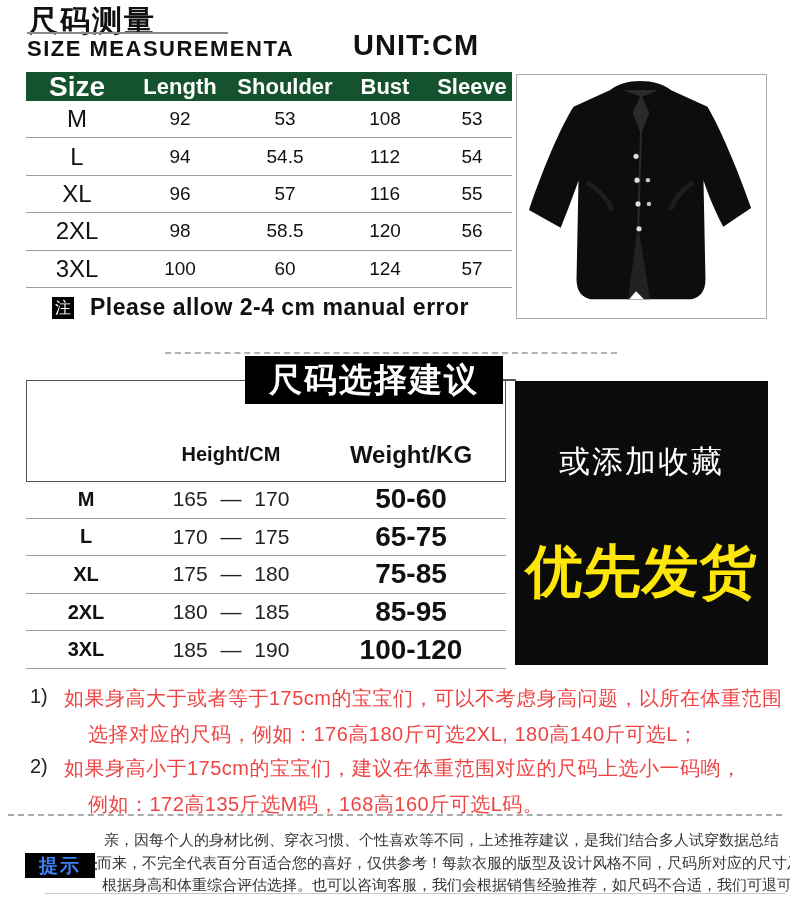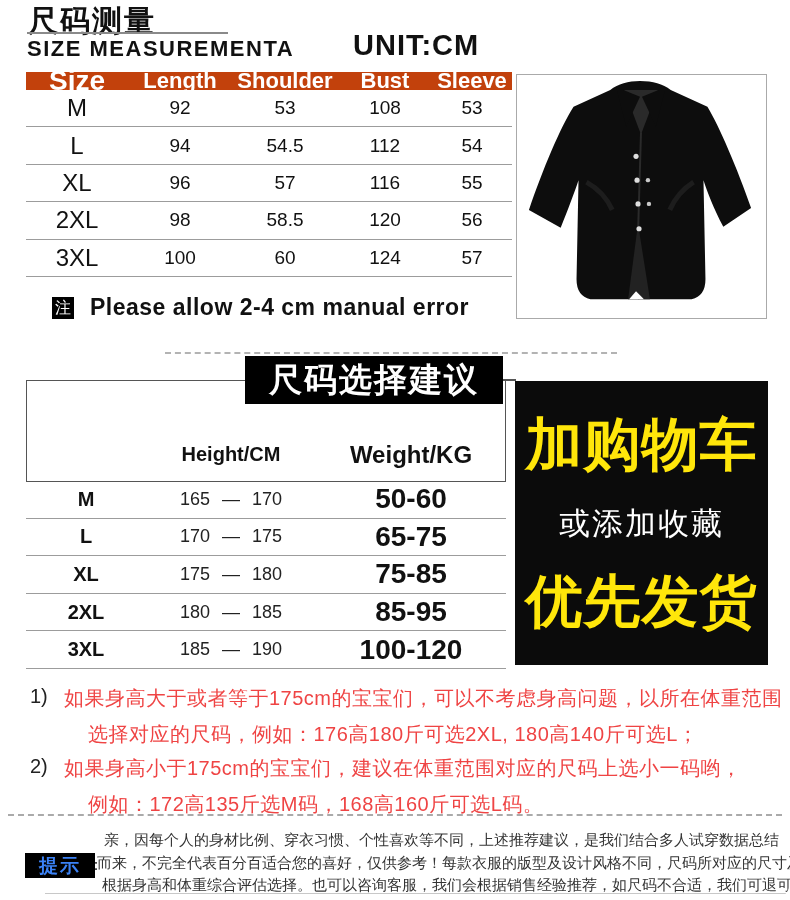--- a/index.html
+++ b/index.html
@@ -9,21 +9,21 @@
 
   
   .title-cn{left:28px;top:1px;font-size:30px;font-weight:bold;letter-spacing:2px;}
   .title-rule{left:27px;top:32px;width:201px;height:2px;background:#8a8a8a;}
   .title-en{left:27px;top:36px;font-size:22px;font-weight:600;letter-spacing:1.5px;}
   .unit{left:353px;top:29px;font-size:29px;font-weight:bold;letter-spacing:1px;}
 
   
   .tbl1{left:26px;top:72px;width:486px;}
   .trow{display:flex;align-items:center;text-align:center;}
-  .tbl1-head{height:18px;background:#c2410c;color:#fff;font-size:22px;font-weight:600;}
+  .tbl1-head{height:29px;background:#14532d;color:#fff;font-size:22px;font-weight:600;}
   .tbl1-head .c1{font-size:28px;font-weight:bold;}
   .tbl1-body .trow{height:36.4px;border-bottom:1px solid #9c9c9c;font-size:19px;}
   .tbl1-body .c1{font-size:24px;}
   .c1{width:102px;} .c2{width:104px;} .c3{width:106px;} .c4{width:94px;} .c5{width:80px;}
 
   
   .note-icon{left:52px;top:297px;width:22px;height:22px;background:#000;color:#fff;
              font-size:16px;display:flex;align-items:center;justify-content:center;}
   .note-text{left:90px;top:294px;font-size:23px;font-weight:bold;letter-spacing:.5px;}
 
@@ -35,21 +35,21 @@
   .advice-box{left:26px;top:380px;width:478px;height:100px;border:1px solid #555;background:#fff;}
   .advice-title{left:245px;top:356px;width:258px;height:48px;background:#000;color:#fff;
                 font-size:33px;font-weight:bold;letter-spacing:2px;
                 display:flex;align-items:center;justify-content:center;}
   .advice-connector{left:503px;top:379px;width:13px;height:2px;background:#555;}
   .hdr-height{left:146px;top:443px;width:170px;text-align:center;font-size:20px;font-weight:bold;}
   .hdr-weight{left:316px;top:441px;width:190px;text-align:center;font-size:24px;font-weight:bold;}
   .tbl2{left:26px;top:481px;width:480px;}
   .tbl2 .trow{height:36.6px;border-bottom:1px solid #9c9c9c;}
   .d1{width:120px;font-size:20px;font-weight:bold;}
-  .d2{width:170px;font-size:18px;word-spacing:7px;color:#222;}
+  .d2{width:170px;font-size:21px;word-spacing:7px;color:#222;}
   .d3{width:190px;font-size:28px;font-weight:bold;}
 
   
   .promo{left:515px;top:381px;width:253px;height:284px;background:#0b0b0b;
          display:flex;flex-direction:column;justify-content:space-evenly;align-items:center;
          text-align:center;}
   .promo .big{color:#ffe60a;font-size:57px;font-weight:bold;line-height:1;letter-spacing:1px;}
   .promo .mid{color:#fff;font-size:31px;font-weight:500;letter-spacing:2px;line-height:1;}
   .promo .sml{color:#fff;font-size:26px;letter-spacing:1px;line-height:1;}
 
@@ -181,21 +181,20 @@
       <span class="d3">85-95</span>
     </div>
     <div class="trow">
       <span class="d1">3XL</span>
       <span class="d2">185 — 190</span>
       <span class="d3">100-120</span>
     </div>
   </div>
 
   <div class="abs promo">
-    <div class="big">加购物车</div>
     <div class="mid">或添加收藏</div>
     <div class="big">优先发货</div>
   </div>
 
   <div class="abs nnum n1num">1)</div>
   <div class="abs nline n1l1">如果身高大于或者等于175cm的宝宝们，可以不考虑身高问题，以所在体重范围</div>
   <div class="abs nline n1l2">选择对应的尺码，例如：176高180斤可选2XL, 180高140斤可选L；</div>
   <div class="abs nnum n2num">2)</div>
   <div class="abs nline n2l1">如果身高小于175cm的宝宝们，建议在体重范围对应的尺码上选小一码哟，</div>
   <div class="abs nline n2l2">例如：172高135斤选M码，168高160斤可选L码。</div>

